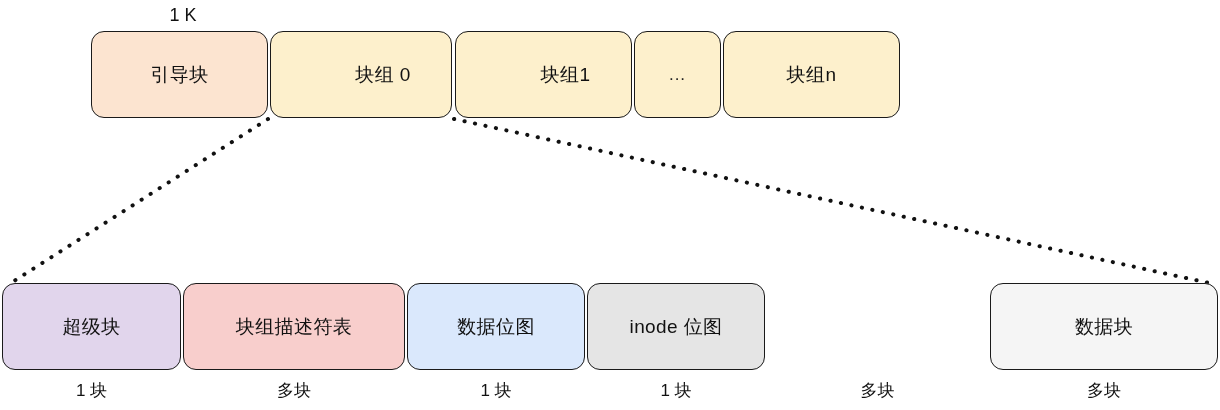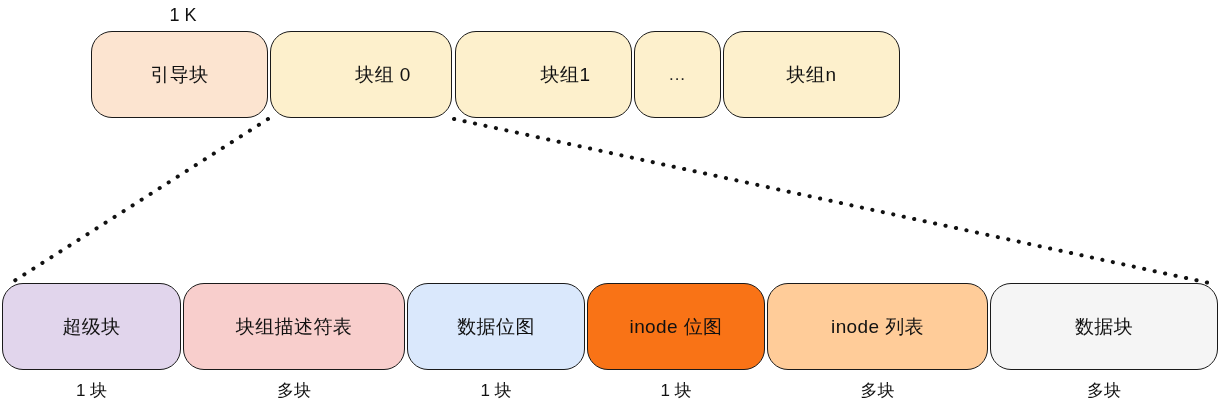--- a/index.html
+++ b/index.html
@@ -24,21 +24,21 @@
     left: 0;
     top: 0;
     width: 1220px;
     height: 410px;
     pointer-events: none;
   }
   .box {
     position: absolute;
     box-sizing: border-box;
     border: 1.6px solid #1a1a1a;
-    border-radius: 21px;
+    border-radius: 13px;
     display: flex;
     align-items: center;
     justify-content: center;
     color: #111111;
     font-size: 19px;
     line-height: 1;
     letter-spacing: 0.4px;
     white-space: nowrap;
   }
   .caption {
@@ -87,22 +87,21 @@
 
   <div class="box" style="left:2px; top:283px; width:179px; height:87px; background:#e1d5ec;">超级块</div>
   <div class="caption" style="left:2px; top:382px; width:179px;">1 块</div>
 
   <div class="box" style="left:183px; top:283px; width:222px; height:87px; background:#f8cecc;">块组描述符表</div>
   <div class="caption" style="left:183px; top:382px; width:222px;">多块</div>
 
   <div class="box" style="left:407px; top:283px; width:178px; height:87px; background:#dae8fc;">数据位图</div>
   <div class="caption" style="left:407px; top:382px; width:178px;">1 块</div>
 
-  <div class="box" style="left:587px; top:283px; width:178px; height:87px; background:#f97316;">inode 位图</div>
+  <div class="box" style="left:587px; top:283px; width:178px; height:87px; background:#e5e5e5;">inode 位图</div>
   <div class="caption" style="left:587px; top:382px; width:178px;">1 块</div>
 
-  <div class="box" style="left:767px; top:283px; width:221px; height:87px; background:#ffcc99;">inode 列表</div>
   <div class="caption" style="left:767px; top:382px; width:221px;">多块</div>
 
   <div class="box" style="left:990px; top:283px; width:228px; height:87px; background:#f5f5f5;">数据块</div>
   <div class="caption" style="left:990px; top:382px; width:228px;">多块</div>
 
 </div>
 
 </body></html>

